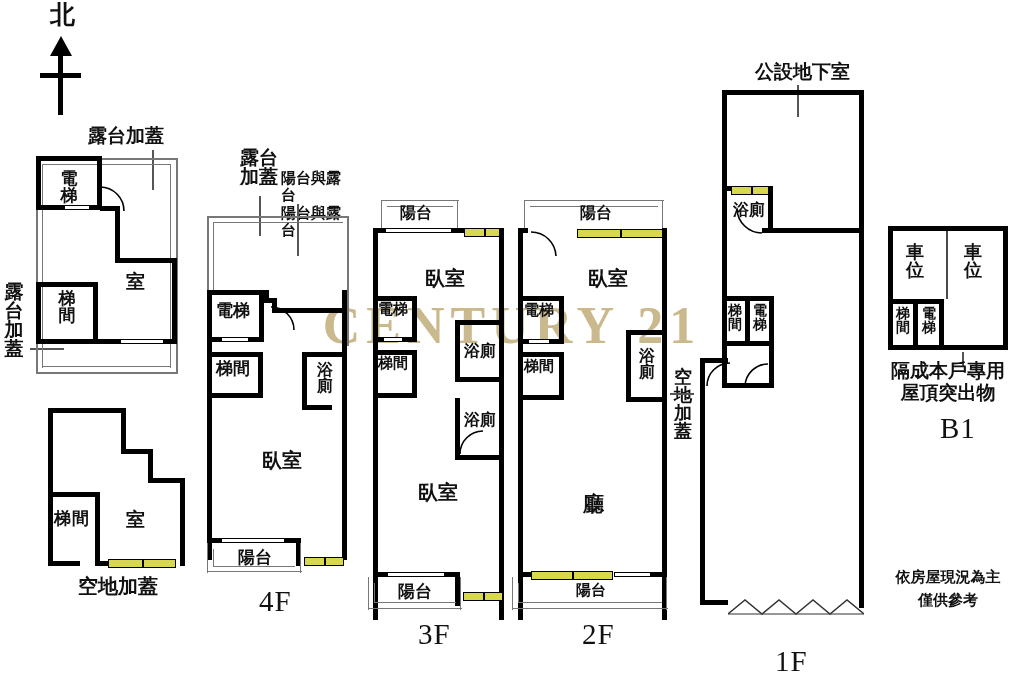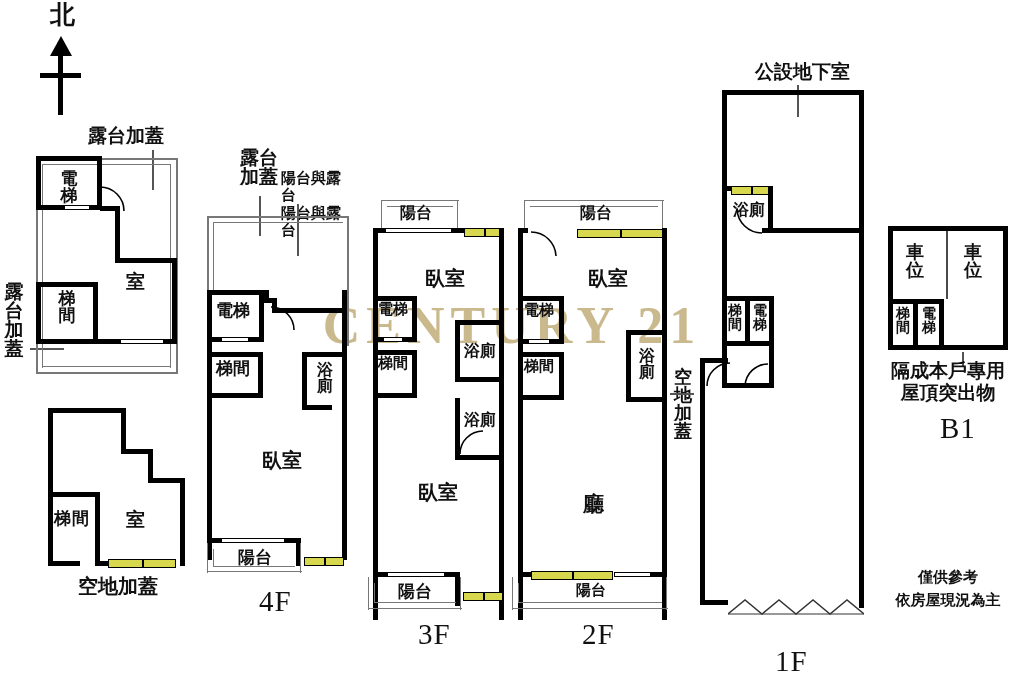--- a/index.html
+++ b/index.html
@@ -506,17 +506,17 @@
 
     <div class="leader" style="left:962px;top:352px;width:1.5px;height:14px;"></div>
     <div class="capt" style="left:885px;top:360px;width:126px;font-size:19px;">
       <div>隔成本戶專用</div>
       <div>屋頂突出物</div>
     </div>
     <div class="floorlabel" style="left:940px;top:412px;">B1</div>
   </div>
 
   <div class="capt" style="left:878px;top:566px;width:140px;font-size:15px;line-height:1.5;">
+    <div>依房屋現況為主</div>
     <div>僅供參考</div>
-    <div>依房屋現況為主</div>
   </div>
 
 </div>
 
 </body></html>

